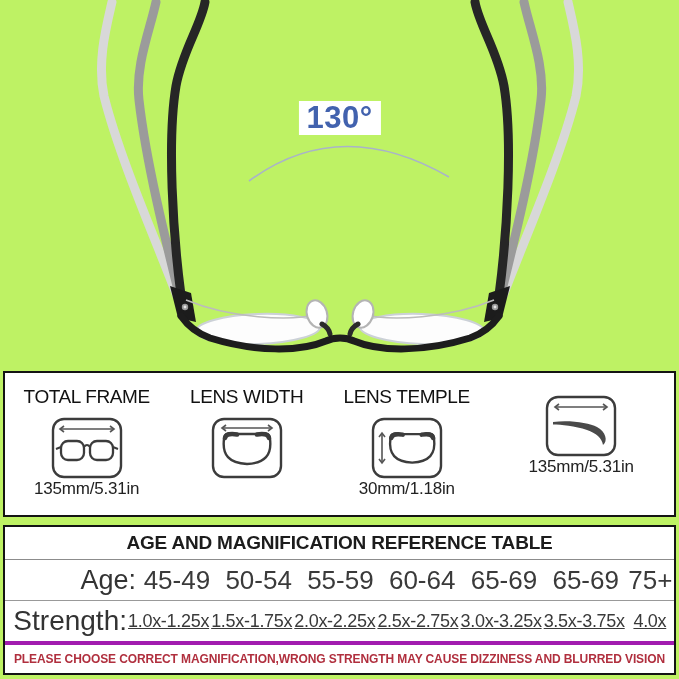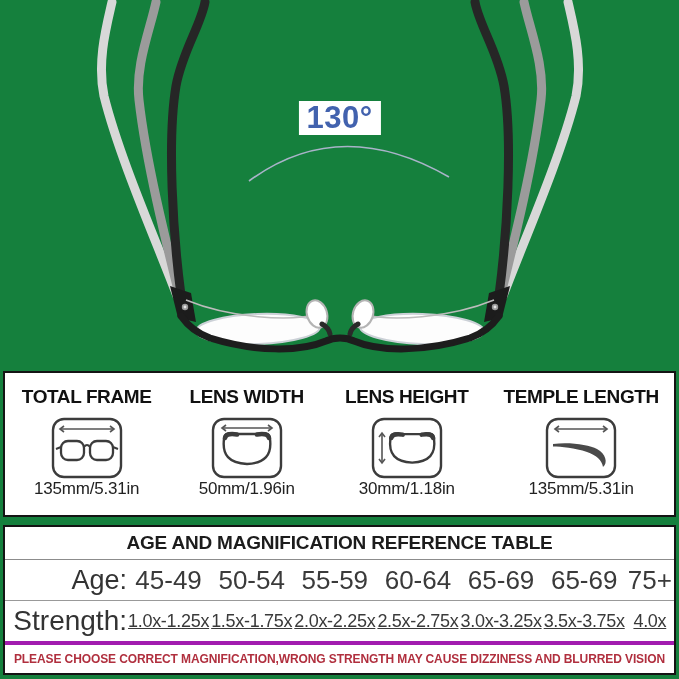--- a/index.html
+++ b/index.html
@@ -1,52 +1,52 @@
 <!DOCTYPE html>
 <html><head>
 <meta charset="utf-8">
 <style>
   html,body{margin:0;padding:0;background:#fff;}
   .canvas{
-    position:relative;width:679px;height:679px;background:#15803d;
+    position:relative;width:679px;height:679px;background:#bef264;
     font-family:"Liberation Sans",sans-serif;overflow:hidden;color:#222;
   }
   
   .hero{position:absolute;top:0;left:0;width:679px;height:371px;}
   .hero svg{display:block;}
   .angle-label{
     position:absolute;left:50%;top:101px;transform:translateX(-50%);
     font-size:31px;font-weight:bold;color:#4262ae;background:#fff;
     padding:0 8px;line-height:1.1;letter-spacing:0.5px;
   }
   
   .specs-box{
     position:absolute;left:3px;top:371px;width:669px;height:142px;
     border:2px solid #141414;display:flex;align-items:stretch;background:#fff;
   }
   .spec-col{display:flex;flex-direction:column;align-items:center;padding-top:13px;}
   .c1{flex:1.02;} .c2{flex:0.98;} .c3{flex:1.02;} .c4{flex:0.82;} .c5{flex:1.16;}
-  .spec-label{font-size:19px;font-weight:bold;color:#111;letter-spacing:-0.4px;white-space:nowrap;}
+  .spec-label{font-size:19px;font-weight:normal;color:#111;letter-spacing:-0.4px;white-space:nowrap;}
   .spec-icon{margin-top:9px;height:62px;}
   .spec-value{font-size:17px;color:#222;letter-spacing:-0.2px;white-space:nowrap;}
   
   .table-box{
     position:absolute;left:3px;top:525px;width:669px;height:146px;
     border:2px solid #141414;display:flex;flex-direction:column;background:#fff;
   }
   .table-title-row{
     height:32px;flex:none;border-bottom:1px solid #8c8c8c;
     display:flex;align-items:center;justify-content:center;
     font-size:19px;font-weight:bold;color:#1c1c1c;letter-spacing:-0.2px;
   }
   .data-row{flex:1;display:flex;align-items:center;}
   .age-row{border-bottom:1px solid #999;}
   .strength-row{border-bottom:4px solid #a21caf;}
   .row-label{width:122px;flex:none;text-align:right;color:#333;white-space:nowrap;}
-  .age-row .row-label{font-size:27px;}
+  .age-row .row-label{font-size:27px;margin-left:9px;}
   .strength-row .row-label{font-size:28px;}
   .cells{flex:1;display:flex;align-items:center;}
   .cell{flex:1;text-align:center;white-space:nowrap;}
   .cell.last{flex:0.58;}
   .age-row .cell{font-size:26px;color:#3a3a3a;}
   .strength-row .cell{font-size:18px;color:#3a3a3a;letter-spacing:-0.3px;text-decoration:underline;}
   .warning-row{
     height:28px;flex:none;display:flex;align-items:center;justify-content:center;
     font-size:12px;font-weight:bold;color:#b02f3e;letter-spacing:-0.1px;white-space:nowrap;
   }
@@ -124,44 +124,42 @@
         <svg width="72" height="62" viewBox="0 0 72 62">
           <rect x="2" y="2" width="68" height="58" rx="11" stroke="#3c3c3c" stroke-width="2.4" fill="none"></rect>
           <line x1="11" y1="11" x2="61" y2="11" stroke="#555" stroke-width="1.6"></line>
           <polyline points="15,8 11,11 15,14" stroke="#555" stroke-width="1.6" fill="none"></polyline>
           <polyline points="57,8 61,11 57,14" stroke="#555" stroke-width="1.6" fill="none"></polyline>
           <path d="M 13,22 C 13,15 20,16 24,17 L 48,17 C 52,16 59,15 59,22 C 61,38 54,46 36,47 C 18,46 11,38 13,22 Z" stroke="#3c3c3c" stroke-width="2.4" fill="none"></path>
           <path d="M 14,21 C 15,17 20,16.5 26,17.5" stroke="#3c3c3c" stroke-width="4.6" fill="none" stroke-linecap="round"></path>
           <path d="M 58,21 C 57,17 52,16.5 46,17.5" stroke="#3c3c3c" stroke-width="4.6" fill="none" stroke-linecap="round"></path>
         </svg>
       </div>
-      <div class="spec-value">50mm/1.96in</div>
     </div>
 
     <div class="spec-col c3">
-      <div class="spec-label">LENS HEIGHT</div>
+      <div class="spec-label">LENS TEMPLE</div>
       <div class="spec-icon">
         <svg width="72" height="62" viewBox="0 0 72 62">
           <rect x="2" y="2" width="68" height="58" rx="11" stroke="#3c3c3c" stroke-width="2.4" fill="none"></rect>
           <line x1="11" y1="16" x2="11" y2="46" stroke="#555" stroke-width="1.6"></line>
           <polyline points="8,20 11,16 14,20" stroke="#555" stroke-width="1.6" fill="none"></polyline>
           <polyline points="8,42 11,46 14,42" stroke="#555" stroke-width="1.6" fill="none"></polyline>
           <g transform="translate(7,1) scale(0.95)">
             <path d="M 13,22 C 13,15 20,16 24,17 L 48,17 C 52,16 59,15 59,22 C 61,38 54,46 36,47 C 18,46 11,38 13,22 Z" stroke="#3c3c3c" stroke-width="2.5" fill="none"></path>
             <path d="M 14,21 C 15,17 20,16.5 26,17.5" stroke="#3c3c3c" stroke-width="4.8" fill="none" stroke-linecap="round"></path>
             <path d="M 58,21 C 57,17 52,16.5 46,17.5" stroke="#3c3c3c" stroke-width="4.8" fill="none" stroke-linecap="round"></path>
           </g>
         </svg>
       </div>
       <div class="spec-value">30mm/1.18in</div>
     </div>
 
 
     <div class="spec-col c5">
-      <div class="spec-label">TEMPLE LENGTH</div>
       <div class="spec-icon">
         <svg width="72" height="62" viewBox="0 0 72 62">
           <rect x="2" y="2" width="68" height="58" rx="11" stroke="#3c3c3c" stroke-width="2.4" fill="none"></rect>
           <line x1="10" y1="12" x2="62" y2="12" stroke="#555" stroke-width="1.6"></line>
           <polyline points="14,9 10,12 14,15" stroke="#555" stroke-width="1.6" fill="none"></polyline>
           <polyline points="58,9 62,12 58,15" stroke="#555" stroke-width="1.6" fill="none"></polyline>
           <path d="M 8,27 C 26,25 44,28 52,32 C 61,37 63,46 58,50 C 57,43 51,38 42,35 C 30,31 16,29.5 8,29.5 Z" fill="#4a4a4a"></path>
         </svg>
       </div>
       <div class="spec-value">135mm/5.31in</div>

